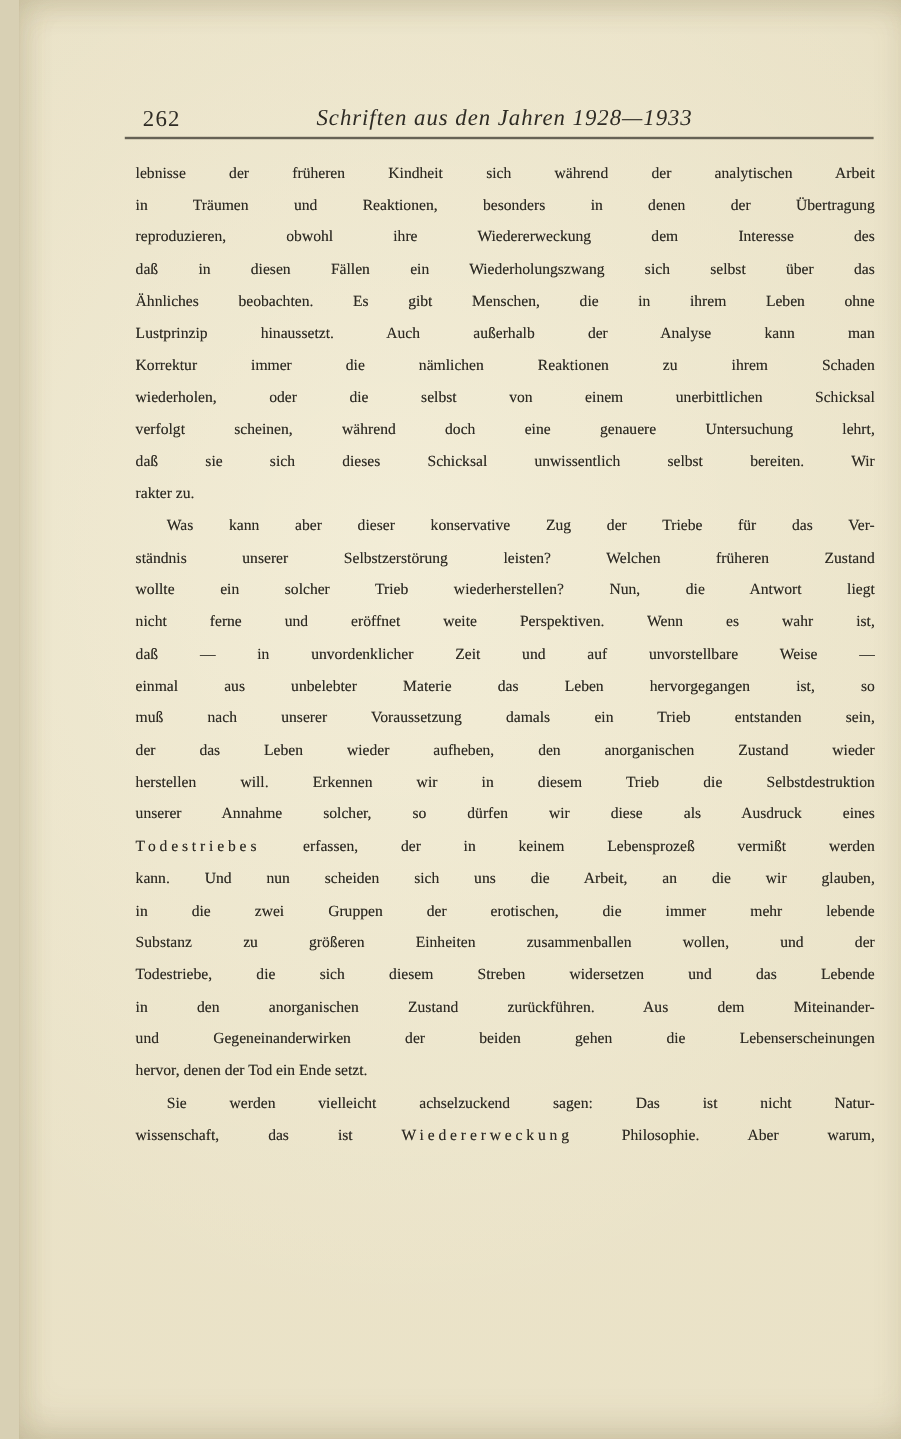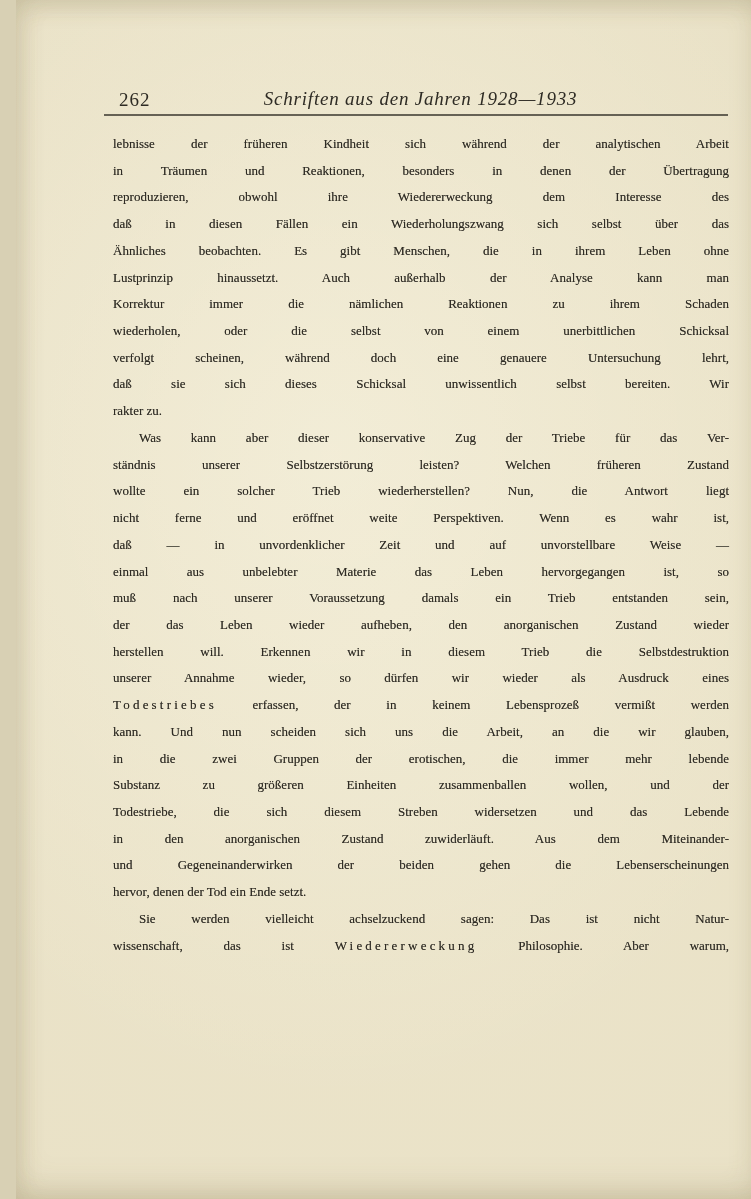--- a/index.html
+++ b/index.html
@@ -69,29 +69,29 @@
     <div class="line endp">rakter zu.</div>
     <div class="line indent">Was kann aber dieser konservative Zug der Triebe für das Ver-</div>
     <div class="line">ständnis unserer Selbstzerstörung leisten? Welchen früheren Zustand</div>
     <div class="line">wollte ein solcher Trieb wiederherstellen? Nun, die Antwort liegt</div>
     <div class="line">nicht ferne und eröffnet weite Perspektiven. Wenn es wahr ist,</div>
     <div class="line">daß — in unvordenklicher Zeit und auf unvorstellbare Weise —</div>
     <div class="line">einmal aus unbelebter Materie das Leben hervorgegangen ist, so</div>
     <div class="line">muß nach unserer Voraussetzung damals ein Trieb entstanden sein,</div>
     <div class="line">der das Leben wieder aufheben, den anorganischen Zustand wieder</div>
     <div class="line">herstellen will. Erkennen wir in diesem Trieb die Selbstdestruktion</div>
-    <div class="line">unserer Annahme wieder, so dürfen wir wieder als Ausdruck eines</div>
+    <div class="line">unserer Annahme solcher, so dürfen wir diese als Ausdruck eines</div>
     <div class="line">
       <span></span><span class="sperr">Todestriebes</span><span> erfassen, der in keinem Lebensprozeß vermißt werden</span>
     </div>
     <div class="line">kann. Und nun scheiden sich uns die Arbeit, an die wir glauben,</div>
     <div class="line">in die zwei Gruppen der erotischen, die immer mehr lebende</div>
     <div class="line">Substanz zu größeren Einheiten zusammenballen wollen, und der</div>
     <div class="line">Todestriebe, die sich diesem Streben widersetzen und das Lebende</div>
-    <div class="line">in den anorganischen Zustand zuwiderläuft. Aus dem Miteinander-</div>
+    <div class="line">in den anorganischen Zustand zurückführen. Aus dem Miteinander-</div>
     <div class="line">und Gegeneinanderwirken der beiden gehen die Lebenserscheinungen</div>
     <div class="line endp">hervor, denen der Tod ein Ende setzt.</div>
     <div class="line indent">Sie werden vielleicht achselzuckend sagen: Das ist nicht Natur-</div>
     <div class="line">
       <span>wissenschaft, das ist </span><span class="sperr">Wiedererweckung</span><span> Philosophie. Aber warum,</span>
     </div>
   </div>
 
 </div>
 

